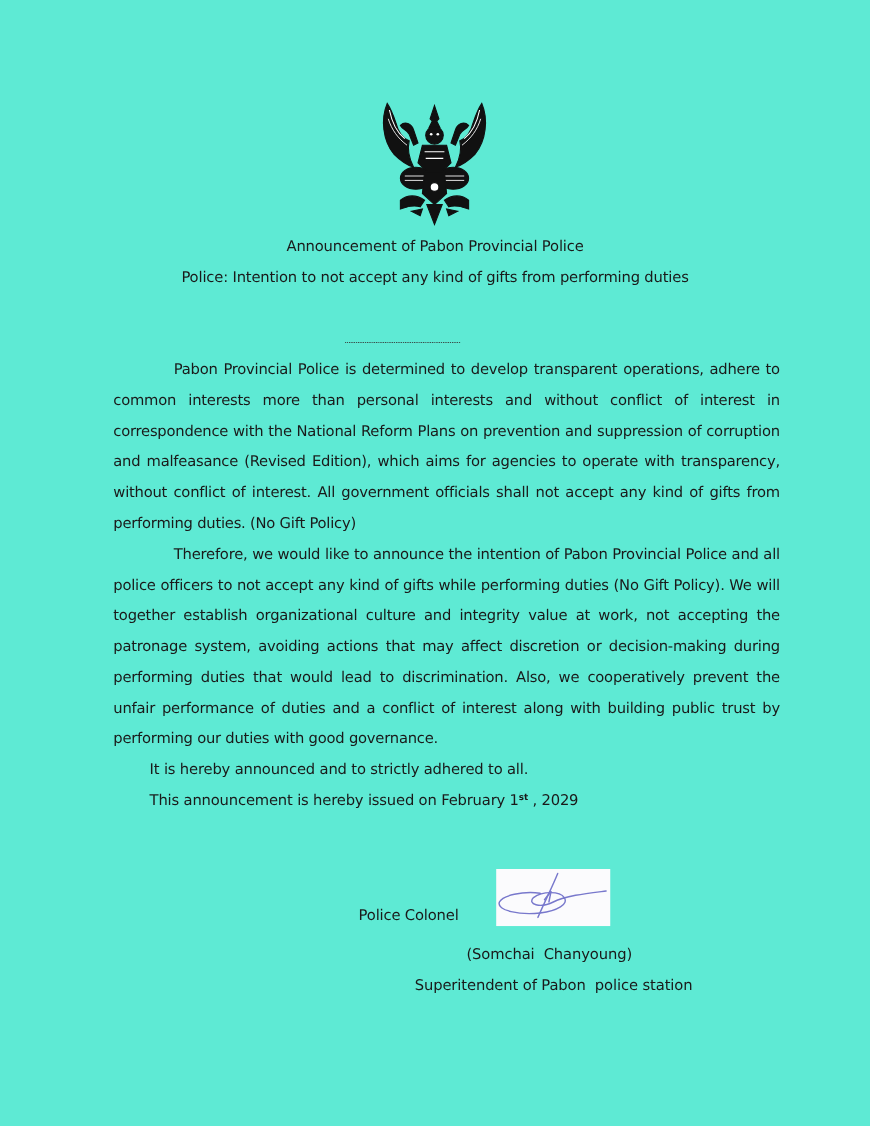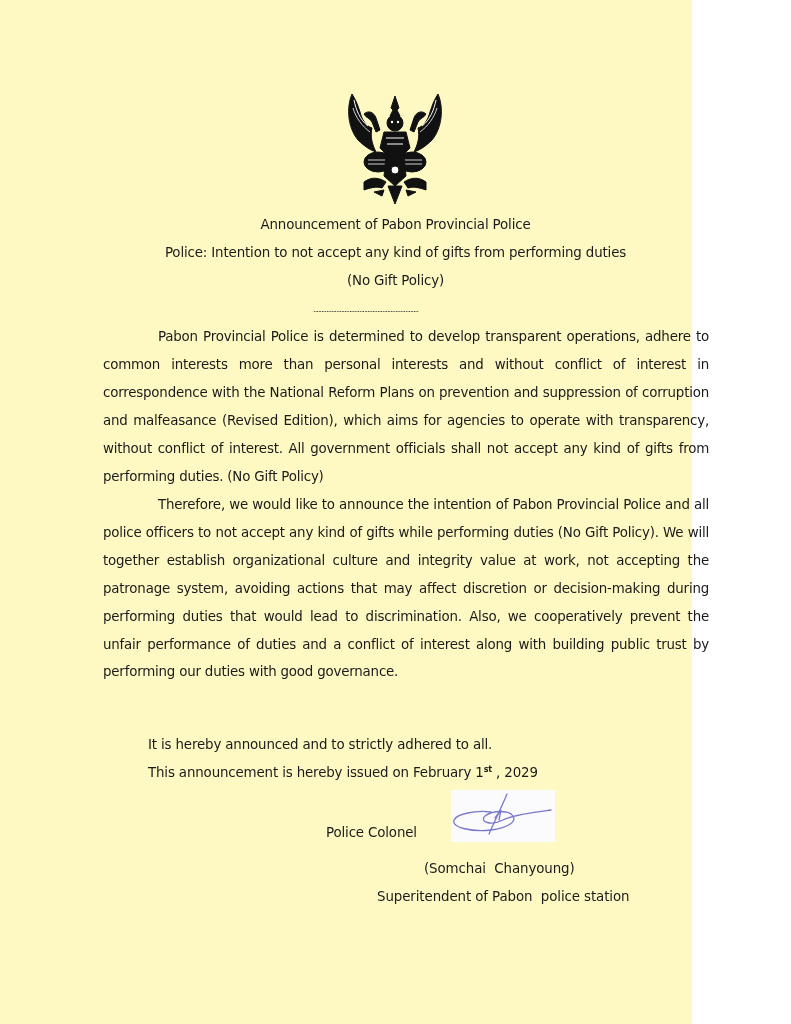--- a/index.html
+++ b/index.html
@@ -1,24 +1,24 @@
 <!DOCTYPE html>
 <html><head>
   <meta charset="utf-8">
   <style>
     html, body { margin: 0; padding: 0; background: #ffffff; }
     body { width: 791px; height: 1024px; position: relative; overflow: hidden;
       font-family: "DejaVu Sans", "Liberation Sans", sans-serif; color: #1a1a1a; }
-    .page { position: absolute; left: 0; top: 0; width: 692px; height: 1024px; background: #fef9c3; }
+    .page { position: absolute; left: 0; top: 0; width: 791px; height: 1024px; background: #5eead4; }
     .emblem { position: absolute; left: 344px; top: 90px; width: 102px; height: 118px; }
     .center-line { position: absolute; left: 0; width: 791px; text-align: center; font-size: 13.4px; line-height: 16px; letter-spacing: -0.15px; }
     .dots { position: absolute; left: 313px; top: 306px; width: 165px; height: 8px; font-size: 8px; line-height: 8px; letter-spacing: -0.9px; overflow: hidden; white-space: nowrap; color: #333; }
     .para { position: absolute; left: 103px; width: 606px; font-size: 13.4px; line-height: 27.9px; text-align: justify; letter-spacing: -0.2px; }
     .para .indent { display: inline-block; width: 55px; }
-    .line { position: absolute; left: 148px; font-size: 13.4px; line-height: 16px; letter-spacing: -0.15px; white-space: nowrap; margin-top: 44px; }
+    .line { position: absolute; left: 136px; font-size: 13.4px; line-height: 16px; letter-spacing: -0.15px; white-space: nowrap; }
     .line sup { font-size: 8px; vertical-align: 5px; line-height: 0; font-weight: bold; }
     .sig-rank { position: absolute; left: 326px; top: 825px; font-size: 13.4px; line-height: 16px; letter-spacing: -0.15px; }
     .signature { position: absolute; left: 451px; top: 790px; width: 104px; height: 52px; }
     .sig-name { position: absolute; left: 424px; top: 861px; font-size: 13.4px; line-height: 16px; letter-spacing: -0.1px; white-space: pre; }
     .sig-title { position: absolute; left: 377px; top: 889px; font-size: 13.4px; line-height: 16px; letter-spacing: -0.1px; white-space: pre; }
   </style>
 </head>
 <body>
 
 <div class="page">
@@ -56,21 +56,20 @@
       <path d="M20 92 C28 86 36 88 42 92 L38 98 C32 96 26 98 20 100 Z"></path>
       <path d="M82 92 C74 86 66 88 60 92 L64 98 C70 96 76 98 82 100 Z"></path>
 
       <path d="M44 96 L51 114 L58 96 Z"></path>
       <path d="M30 102 L40 100 L38 106 Z M72 102 L62 100 L64 106 Z"></path>
     </g>
   </svg>
 
   <div class="center-line" style="top:217px">Announcement of Pabon Provincial Police</div>
   <div class="center-line" style="top:245px">Police: Intention to not accept any kind of gifts from performing duties</div>
-  <div class="center-line" style="top:273px">(No Gift Policy)</div>
   <div class="dots">................................................................</div>
 
   <div class="para" style="top:323px"><span class="indent"></span><span>Pabon Provincial Police is determined to develop transparent operations, adhere to common interests more than personal interests and without conflict of interest in correspondence with the National Reform Plans on prevention and suppression of corruption and malfeasance (Revised Edition), which aims for agencies to operate with transparency, without conflict of interest. All government officials shall not accept any kind of gifts from performing duties. (No Gift Policy)</span></div>
 
   <div class="para" style="top:491px"><span class="indent"></span><span>Therefore, we would like to announce the intention of Pabon Provincial Police and all police officers to not accept any kind of gifts while performing duties (No Gift Policy). We will together establish organizational culture and integrity value at work, not accepting the patronage system, avoiding actions that may affect discretion or decision-making during performing duties that would lead to discrimination. Also, we cooperatively prevent the unfair performance of duties and a conflict of interest along with building public trust by performing our duties with good governance.</span></div>
 
   <div class="line" style="top:693px">It is hereby announced and to strictly adhered to all.</div>
   <div class="line" style="top:721px"><span>This announcement is hereby issued on February 1</span><sup>st</sup><span> , 2029</span></div>
 
   <div class="sig-rank">Police Colonel</div>

